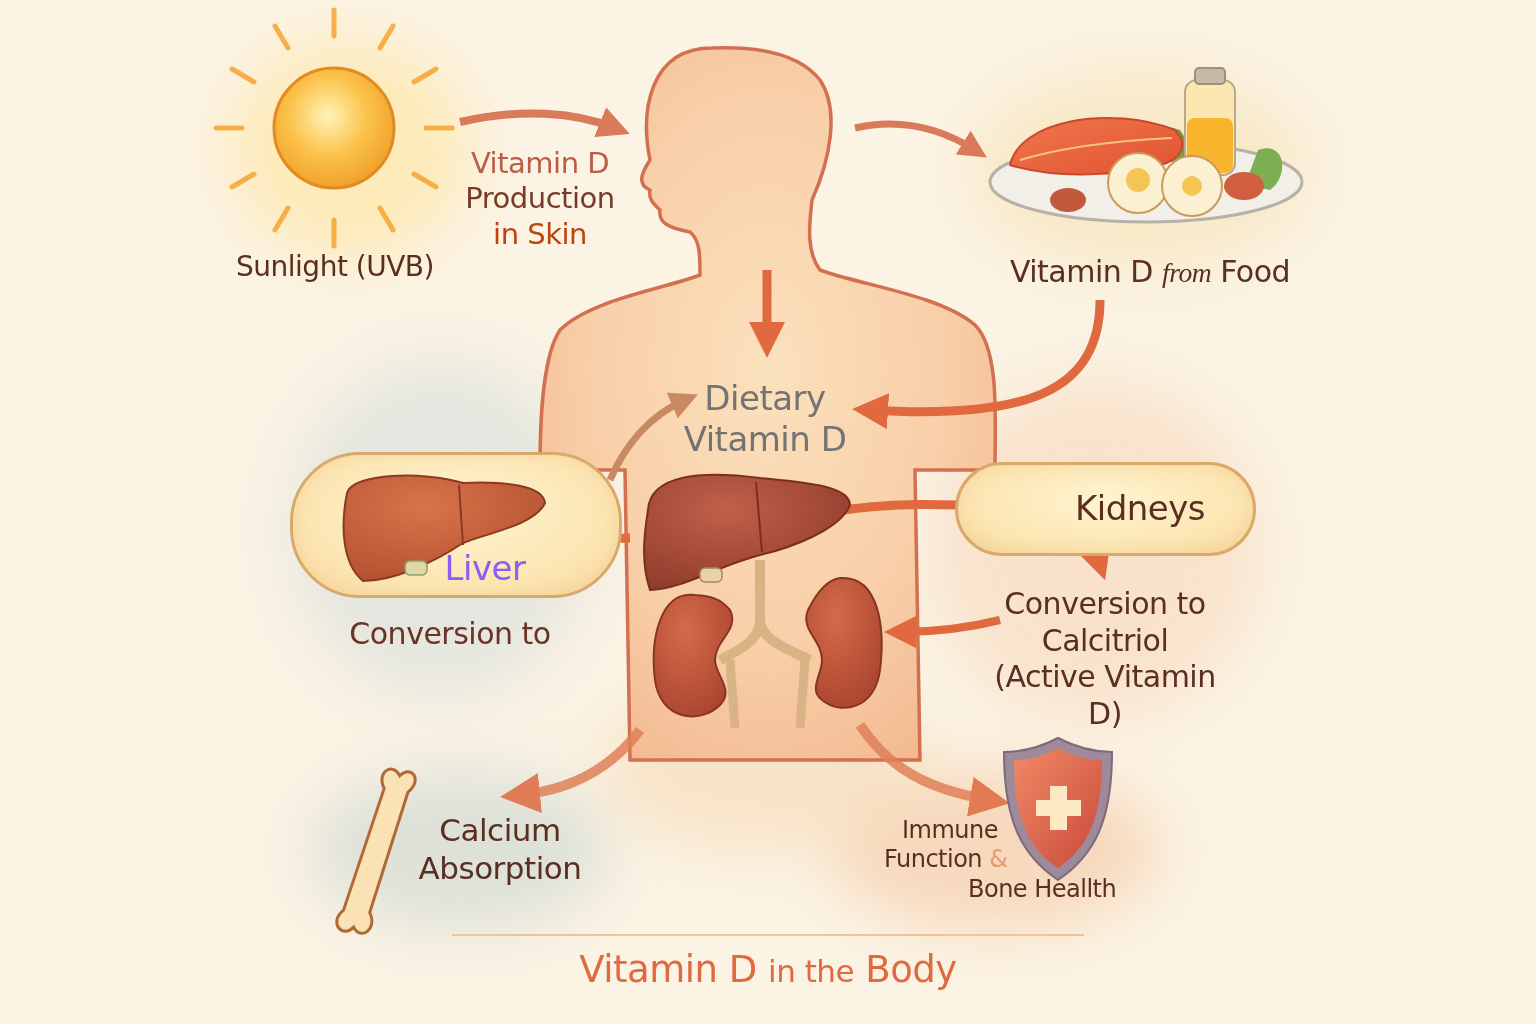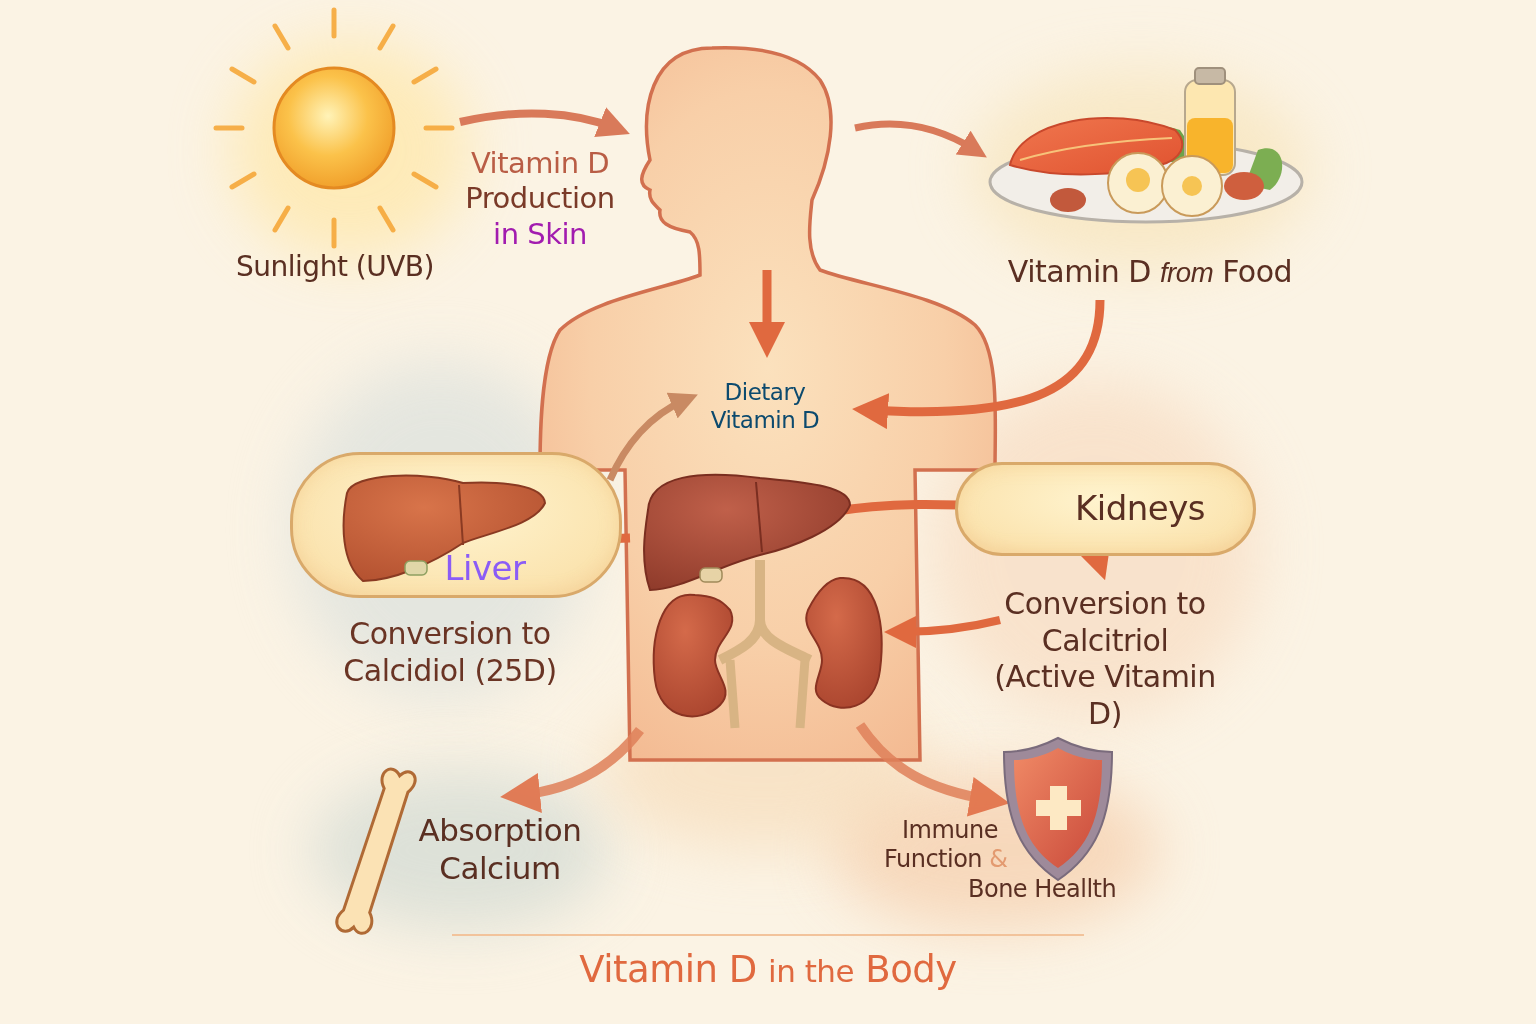--- a/index.html
+++ b/index.html
@@ -10,21 +10,21 @@
   }
   .stage { position:absolute; inset:0; }
   .wash { position:absolute; border-radius:50%; filter:blur(30px); }
   svg.art { position:absolute; left:0; top:0; }
   .lbl {
     position:absolute; text-align:center; color:#5a2f22;
     font-family:"DejaVu Sans", sans-serif; line-height:1.22;
     letter-spacing:-0.5px;
   }
   .lbl.accent { color:#b95d45; }
-  .lbl .it { font-family:Liberation Sans, sans-serif; font-style:italic; font-size:0.92em; }
+  .lbl .it { font-family:Liberation Serif, serif; font-style:italic; font-size:0.92em; }
   .lbl .amp { color:#e39a70; }
   .pill {
     position:absolute; border:3px solid #d9a96a; border-radius:70px;
     background:radial-gradient(ellipse at 50% 40%, #fff4cf 0%, #fbe4b0 70%, #f6d59e 100%);
     box-shadow: inset 0 0 18px rgba(240,190,120,0.35);
   }
   .title {
     position:absolute; left:0; width:1536px; top:948px; text-align:center;
     font-size:37px; color:#e0693f; letter-spacing:-0.5px;
   }
@@ -172,52 +172,51 @@
       <rect x="92" y="98" width="22" height="14" rx="5" fill="#e0d7a8" stroke="#8ea060" stroke-width="1.5"></rect>
     </svg>
   </div>
   <div class="pill" style="left:955px;top:462px;width:295px;height:88px;"></div>
 
   <div class="lbl" style="left:210px;top:250px;width:250px;font-size:28px;">Sunlight (UVB)</div>
 
   <div class="lbl accent" style="left:440px;top:146px;width:200px;font-size:29px;">
     <div>Vitamin D</div>
     <div style="color:#7a3a28">Production</div>
-    <div style="color:#a21caf">in Skin</div>
+    <div style="color:#c2410c">in Skin</div>
   </div>
 
   <div class="lbl" style="left:990px;top:254px;width:320px;font-size:30px;">
     <span>Vitamin D</span>
     <span class="it">from</span>
     <span>Food</span>
   </div>
 
-  <div class="lbl" style="left:670px;top:378px;width:190px;font-size:23px;color:#0c4a6e;">
+  <div class="lbl" style="left:670px;top:378px;width:190px;font-size:34px;color:#737373;">
     <div>Dietary</div>
     <div>Vitamin D</div>
   </div>
 
   <div class="lbl" style="left:420px;top:548px;width:130px;font-size:34px;color:#8b5cf6;">Liver</div>
 
   <div class="lbl" style="left:315px;top:616px;width:270px;font-size:30px;color:#6a3424;">
     <div>Conversion to</div>
-    <div>Calcidiol (25D)</div>
   </div>
 
   <div class="lbl" style="left:1060px;top:488px;width:160px;font-size:34px;text-align:center;">Kidneys</div>
 
   <div class="lbl" style="left:975px;top:586px;width:260px;font-size:30px;">
     <div>Conversion to</div>
     <div>Calcitriol</div>
     <div style="font-size:30px">(Active Vitamin D)</div>
   </div>
 
   <div class="lbl" style="left:400px;top:812px;width:200px;font-size:31px;">
+    <div>Calcium</div>
     <div>Absorption</div>
-    <div>Calcium</div>
   </div>
 
   <div class="lbl" style="left:870px;top:816px;width:270px;font-size:24px;text-align:left;">
     <div style="padding-left:32px">Immune</div>
     <div style="padding-left:14px">
       <span>Function</span>
       <span class="amp">&amp;</span>
     </div>
     <div style="padding-left:98px">Bone Heallth</div>
   </div>

